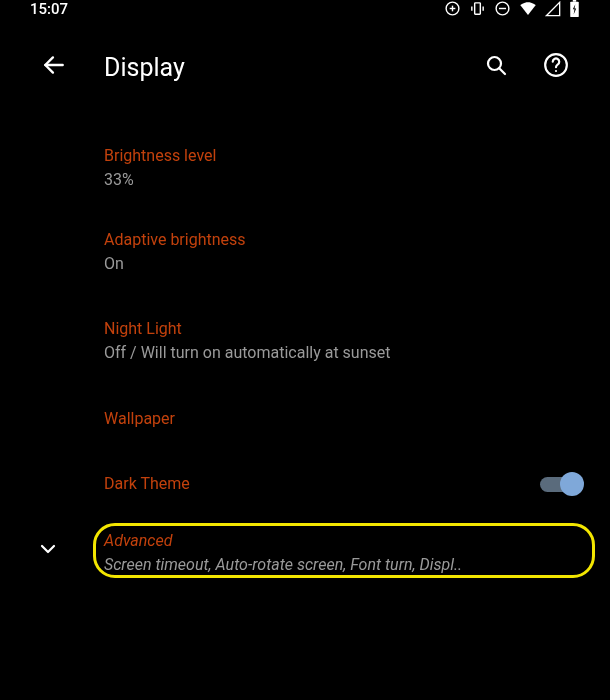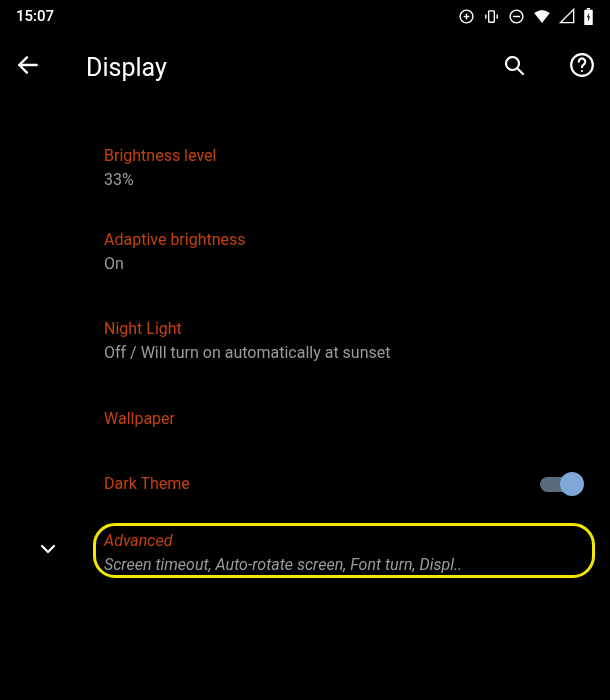--- a/index.html
+++ b/index.html
@@ -7,38 +7,38 @@
   body {
     background: #000;
     color: #fff;
     font-family: Roboto, "Helvetica Neue", Arial, sans-serif;
     overflow: hidden;
     position: relative;
   }
   .status-bar {
     height: 32px;
     display: flex;
-    align-items: center;
+    align-items: flex-start;
     justify-content: space-between;
-    padding: 0 16px;
+    padding: 0 30px;
     font-size: 15px;
     font-weight: 500;
   }
   .status-icons {
     display: flex;
     align-items: center;
     gap: 8px;
   }
   .status-icons svg { display: block; }
   .header {
     display: flex;
     align-items: center;
     height: 70px;
-    padding: 0 8px;
-    gap: 28px;
+    padding: 0 34px;
+    gap: 20px;
   }
   .header-title {
     font-size: 25px;
     font-weight: 400;
     flex: 1;
     margin-left: 10px;
   }
   .icon-btn {
     width: 40px;
     height: 40px;

